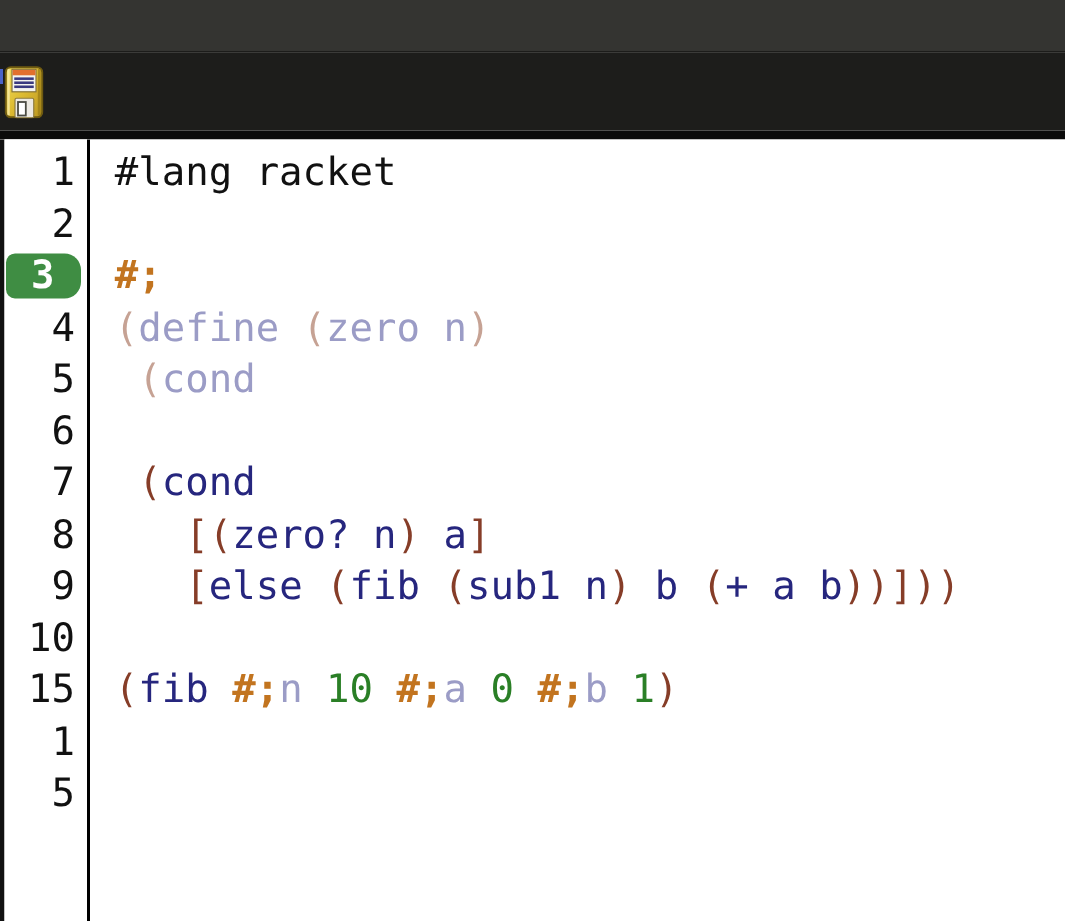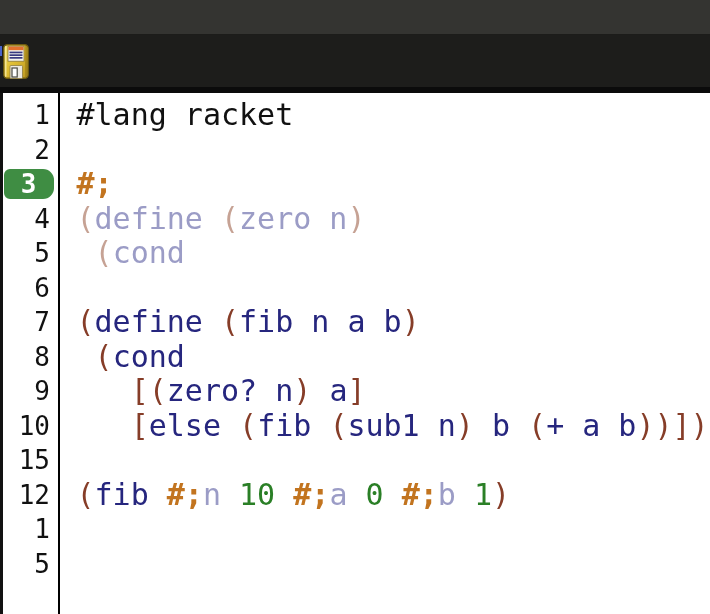--- a/index.html
+++ b/index.html
@@ -63,21 +63,21 @@
   .ln .num { position: relative; z-index: 1; }
   .ln.hl { text-align: center; padding-right: 4px; }
   .ln.hl .num { color: #ffffff; font-weight: bold; }
   .code {
     position: absolute; left: 57.5px; top: 0; right: 0; bottom: 0;
     padding: 5px 0 0 16px;
     overflow: hidden;
   }
   .cl {
     height: 34.5px; line-height: 34.5px;
-    font-size: 30px;
+    font-size: 26px;
     white-space: pre;
   }
   .tok-plain   { color: var(--plain,   #111111); }
   .tok-comment { color: var(--comment, #c2741f); font-weight: bold; }
   .tok-p       { color: var(--paren,   #863d28); }
   .tok-s       { color: var(--symbol,  #26267e); }
   .tok-n       { color: var(--number,  #2a7f26); }
   .tok-pd      { color: var(--paren_dim,  #c6a294); }
   .tok-sd      { color: var(--symbol_dim, #9b9cc6); }
   .tok-nd      { color: var(--number_dim, #96c694); }
@@ -120,32 +120,30 @@
       <div class="ln"><span class="num">2</span></div>
       <div class="ln hl"><span class="badge"></span><span class="num">3</span></div>
       <div class="ln"><span class="num">4</span></div>
       <div class="ln"><span class="num">5</span></div>
       <div class="ln"><span class="num">6</span></div>
       <div class="ln"><span class="num">7</span></div>
       <div class="ln"><span class="num">8</span></div>
       <div class="ln"><span class="num">9</span></div>
       <div class="ln"><span class="num">10</span></div>
       <div class="ln"><span class="num">15</span></div>
-      <div class="ln"><span class="num">12</span></div>
       <div class="ln"><span class="num">1</span></div>
       <div class="ln"><span class="num">5</span></div>
     </div>
   <div class="code">
       <div class="cl"><span class="tok-plain">#lang racket</span></div>
       <div class="cl"></div>
       <div class="cl"><span class="tok-comment">#;</span></div>
       <div class="cl"><span class="tok-pd">(</span><span class="tok-sd">define </span><span class="tok-pd">(</span><span class="tok-sd">zero n</span><span class="tok-pd">)</span></div>
       <div class="cl"><span class="tok-plain"> </span><span class="tok-pd">(</span><span class="tok-sd">cond</span></div>
       <div class="cl"></div>
-      <div class="cl"><span class="tok-p">(</span><span class="tok-s">define </span><span class="tok-p">(</span><span class="tok-s">fib n a b</span><span class="tok-p">)</span></div>
       <div class="cl"><span class="tok-plain"> </span><span class="tok-p">(</span><span class="tok-s">cond</span></div>
       <div class="cl"><span class="tok-plain">   </span><span class="tok-p">[(</span><span class="tok-s">zero? n</span><span class="tok-p">)</span><span class="tok-plain"> </span><span class="tok-s">a</span><span class="tok-p">]</span></div>
       <div class="cl"><span class="tok-plain">   </span><span class="tok-p">[</span><span class="tok-s">else </span><span class="tok-p">(</span><span class="tok-s">fib </span><span class="tok-p">(</span><span class="tok-s">sub1 n</span><span class="tok-p">)</span><span class="tok-s"> b </span><span class="tok-p">(</span><span class="tok-s">+ a b</span><span class="tok-p">))]))</span></div>
       <div class="cl"></div>
       <div class="cl"><span class="tok-p">(</span><span class="tok-s">fib </span><span class="tok-comment">#;</span><span class="tok-sd">n</span><span class="tok-plain"> </span><span class="tok-n">10</span><span class="tok-plain"> </span><span class="tok-comment">#;</span><span class="tok-sd">a</span><span class="tok-plain"> </span><span class="tok-n">0</span><span class="tok-plain"> </span><span class="tok-comment">#;</span><span class="tok-sd">b</span><span class="tok-plain"> </span><span class="tok-n">1</span><span class="tok-p">)</span></div>
       <div class="cl"></div>
     </div>
 </div>
 
 </body></html>

